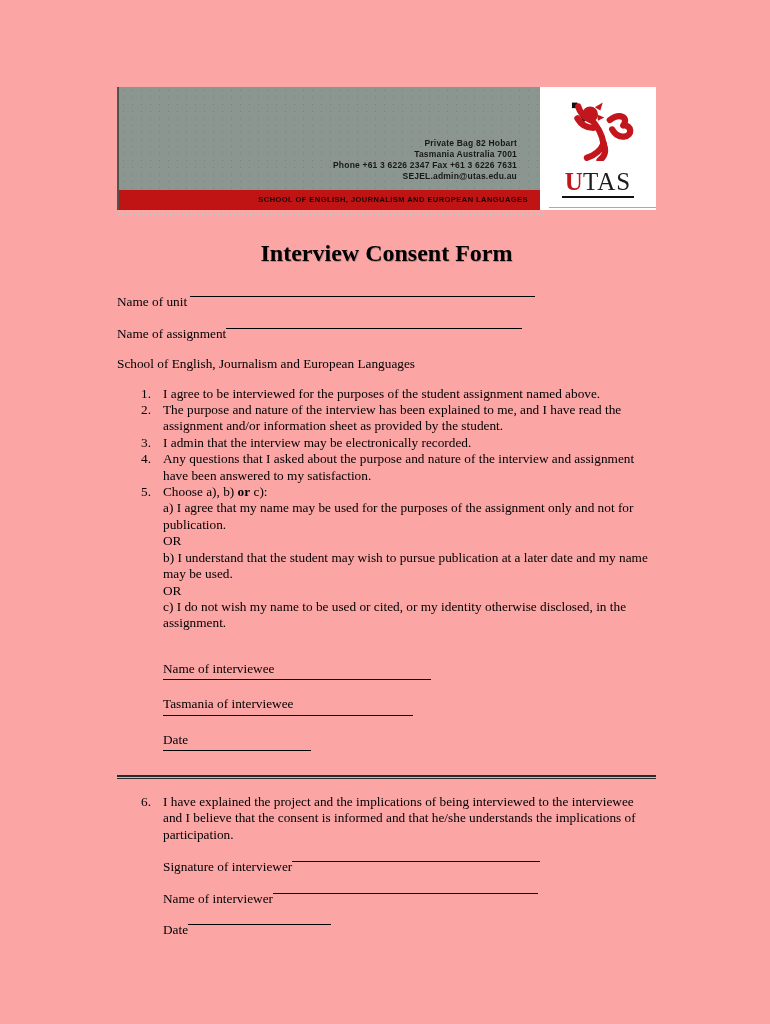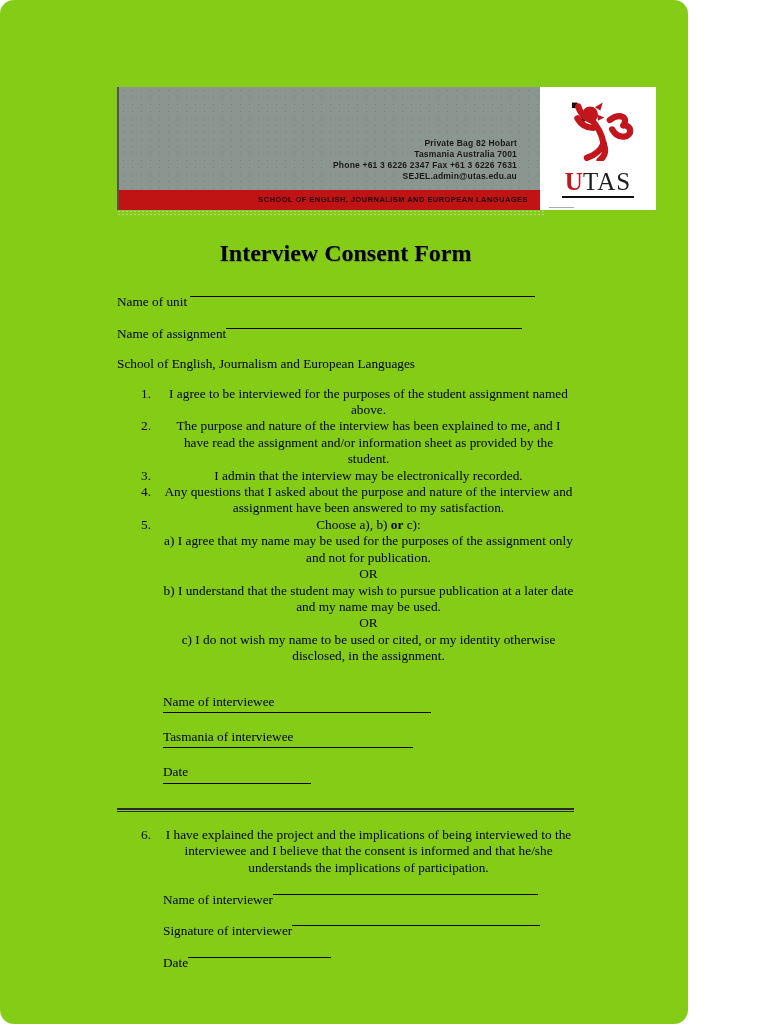--- a/index.html
+++ b/index.html
@@ -1,19 +1,19 @@
 <!DOCTYPE html>
 <html><head>
 <meta charset="utf-8">
 <style>
   html,body{margin:0;padding:0;background:#ffffff;}
   .page{
-    position:relative;width:688px;height:1024px;background:#84cc16;
+    position:relative;width:770px;height:1024px;background:#fca5a5;
     font-family:"Liberation Serif",serif;font-size:13.3px;color:#000;
-    overflow:hidden;line-height:16.4px;border-radius:14px;
+    overflow:hidden;line-height:16.4px;
   }
   
   .letterhead{position:relative;margin:87px 114px 0 117px;height:131px;}
   .banner{
     position:absolute;left:0;top:0;width:423px;height:123px;
     background:#8c9691;border-left:2px solid #4f554f;box-sizing:border-box;
     background-image:radial-gradient(rgba(0,0,0,0.14) 0.7px, rgba(0,0,0,0) 0.8px);
     background-size:9px 7px;
   }
   .address{
@@ -52,21 +52,21 @@
     font-size:24px;font-weight:bold;text-align:center;margin:27px 0 0 0;
     text-shadow:0.7px 0.7px 0 rgba(70,70,70,0.35);
   }
   .frow{display:flex;align-items:flex-start;}
   .flabel{white-space:pre;}
   .uline{display:inline-block;height:2px;border-bottom:1.4px solid #000;margin-bottom:1px;}
   .mt34{margin-top:33px}.mt15{margin-top:15px}.mt14{margin-top:14px}
   .olist{margin-top:13px;}
   .li{display:flex;}
   .num{flex:0 0 22px;margin-left:24px;}
-  .itext{flex:1;text-align:center;}
+  .itext{flex:1;}
   .sub-indent{margin-left:46px;}
   .divider{
     margin-top:23px;height:1px;
     border-top:2.2px solid #2b2b2b;border-bottom:1.2px solid #2b2b2b;
   }
   .sec6{margin-top:15px;}
   .fields-block .frow{margin-top:15px;flex-direction:column;}
   .fields-block{margin-top:29px;}
   .fields-block2{margin-top:16px;}
   .fields-block2 .frow{margin-top:15px;}
@@ -176,27 +176,27 @@
 
     <div class="divider"></div>
 
     <div class="li sec6">
       <span class="num">6.</span>
       <span class="itext">I have explained the project and the implications of being interviewed to the interviewee and I believe that the consent is informed and that he/she understands the implications of participation.</span>
     </div>
 
     <div class="fields-block2">
       <div class="frow sub-indent">
+        <span class="flabel">Signature of interviewer</span>
+        <span class="uline w248"></span>
+      </div>
+      <div class="frow sub-indent">
         <span class="flabel">Name of interviewer</span>
         <span class="uline w265"></span>
       </div>
       <div class="frow sub-indent">
-        <span class="flabel">Signature of interviewer</span>
-        <span class="uline w248"></span>
-      </div>
-      <div class="frow sub-indent">
         <span class="flabel">Date</span>
         <span class="uline w143"></span>
       </div>
     </div>
 
   </div>
 </div>
 
 </body></html>

